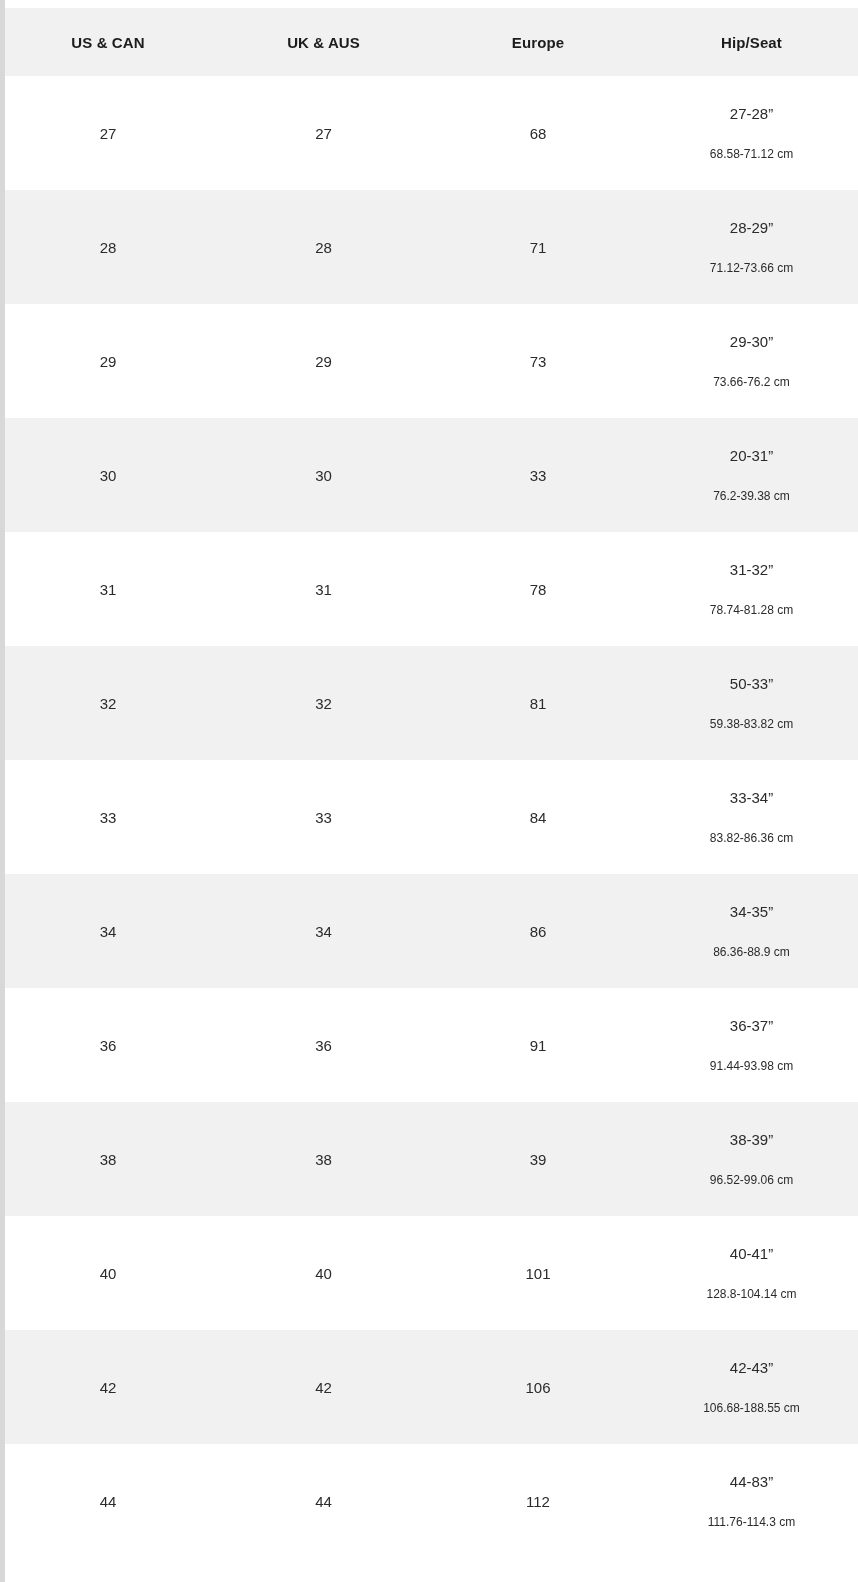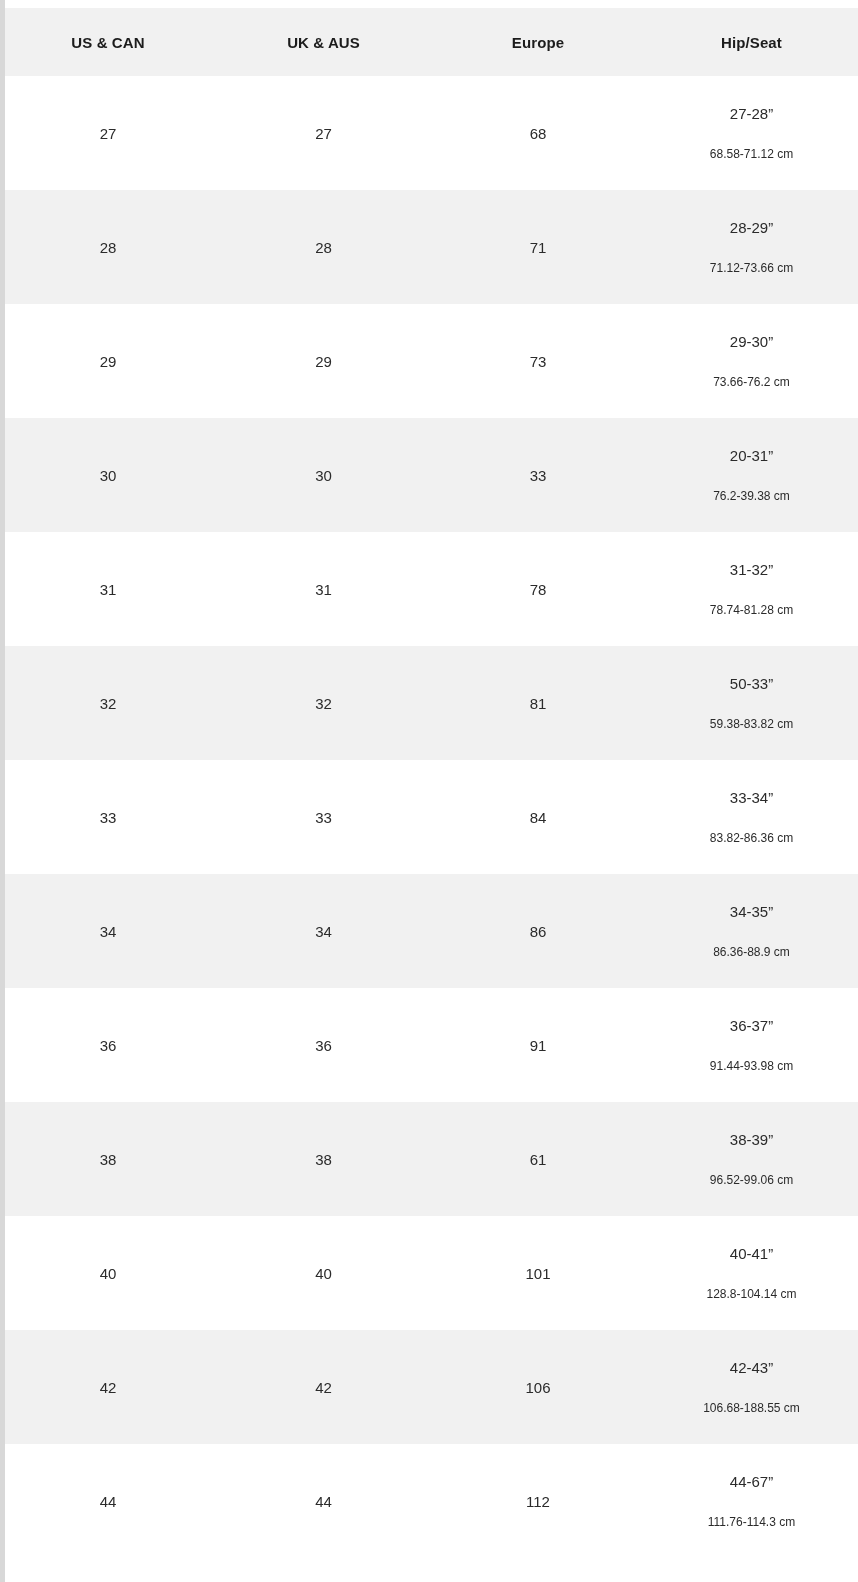--- a/index.html
+++ b/index.html
@@ -206,21 +206,21 @@
           <td>36</td>
           <td>91</td>
           <td class="hip-cell">
             <span class="hip-in">36-37”</span>
             <span class="hip-cm">91.44-93.98 cm</span>
           </td>
         </tr>
         <tr class="data-row alt">
           <td>38</td>
           <td>38</td>
-          <td>61</td>
+          <td>39</td>
           <td class="hip-cell">
             <span class="hip-in">38-39”</span>
             <span class="hip-cm">96.52-99.06 cm</span>
           </td>
         </tr>
         <tr class="data-row">
           <td>40</td>
           <td>40</td>
           <td>101</td>
           <td class="hip-cell">
@@ -235,20 +235,20 @@
           <td class="hip-cell">
             <span class="hip-in">42-43”</span>
             <span class="hip-cm">106.68-188.55 cm</span>
           </td>
         </tr>
         <tr class="data-row">
           <td>44</td>
           <td>44</td>
           <td>112</td>
           <td class="hip-cell">
-            <span class="hip-in">44-67”</span>
+            <span class="hip-in">44-83”</span>
             <span class="hip-cm">111.76-114.3 cm</span>
           </td>
         </tr>
       </tbody>
   </table>
 
 </div>
 
 </body></html>

